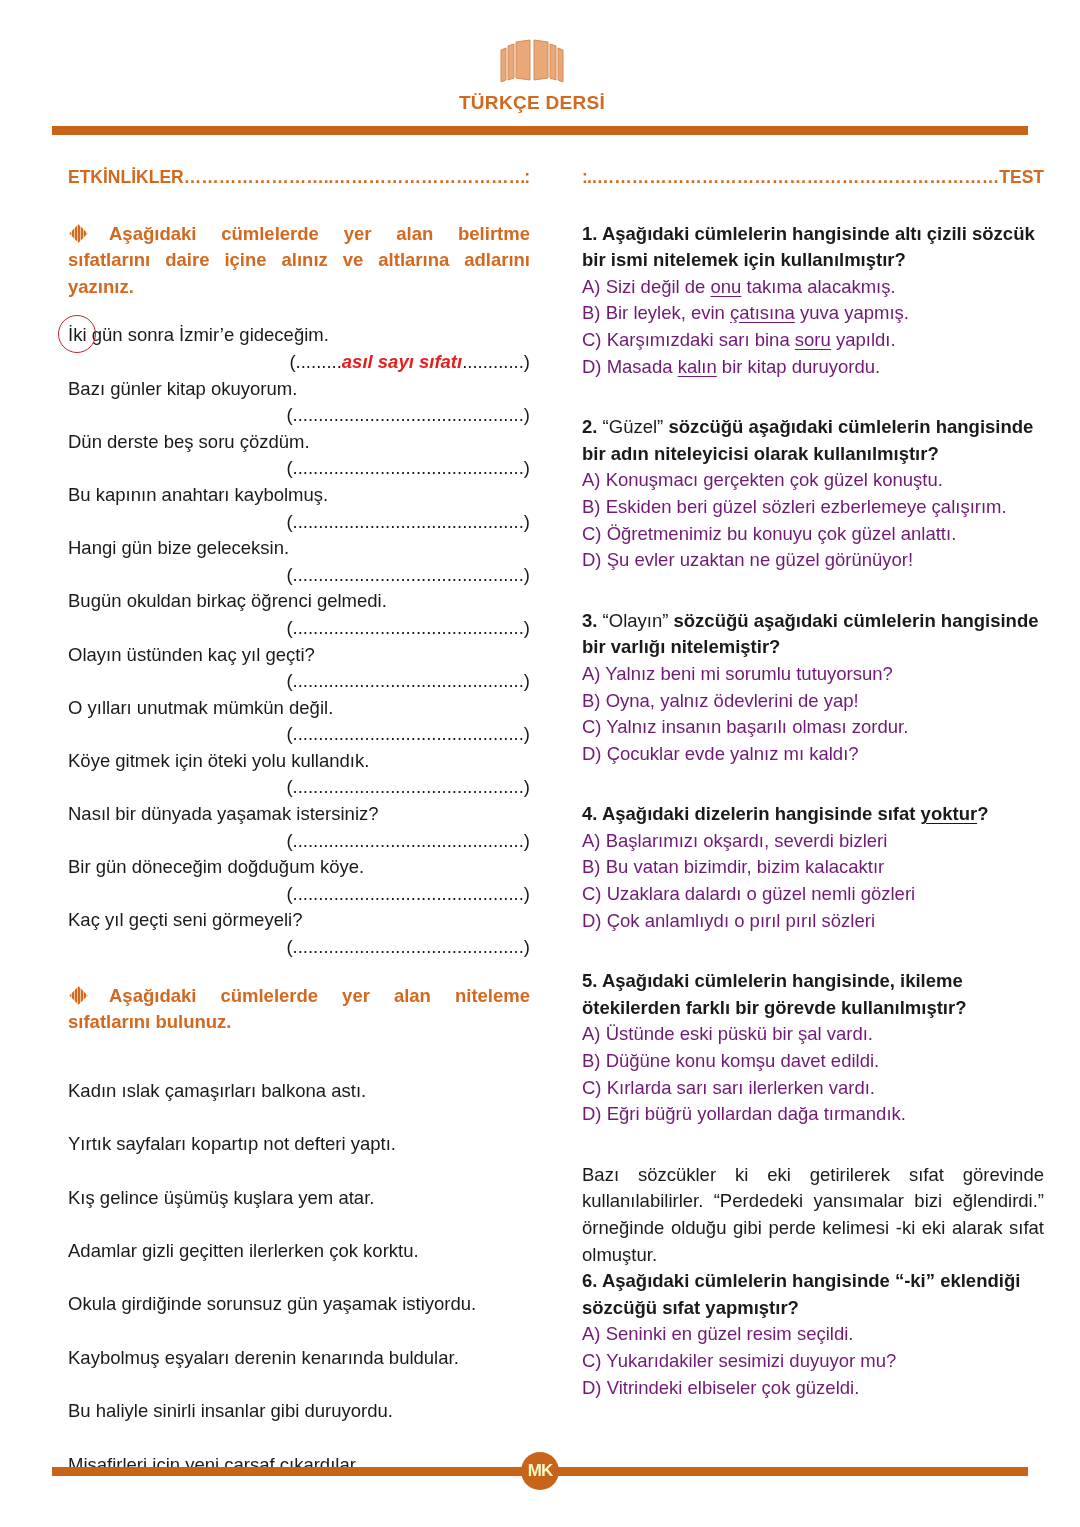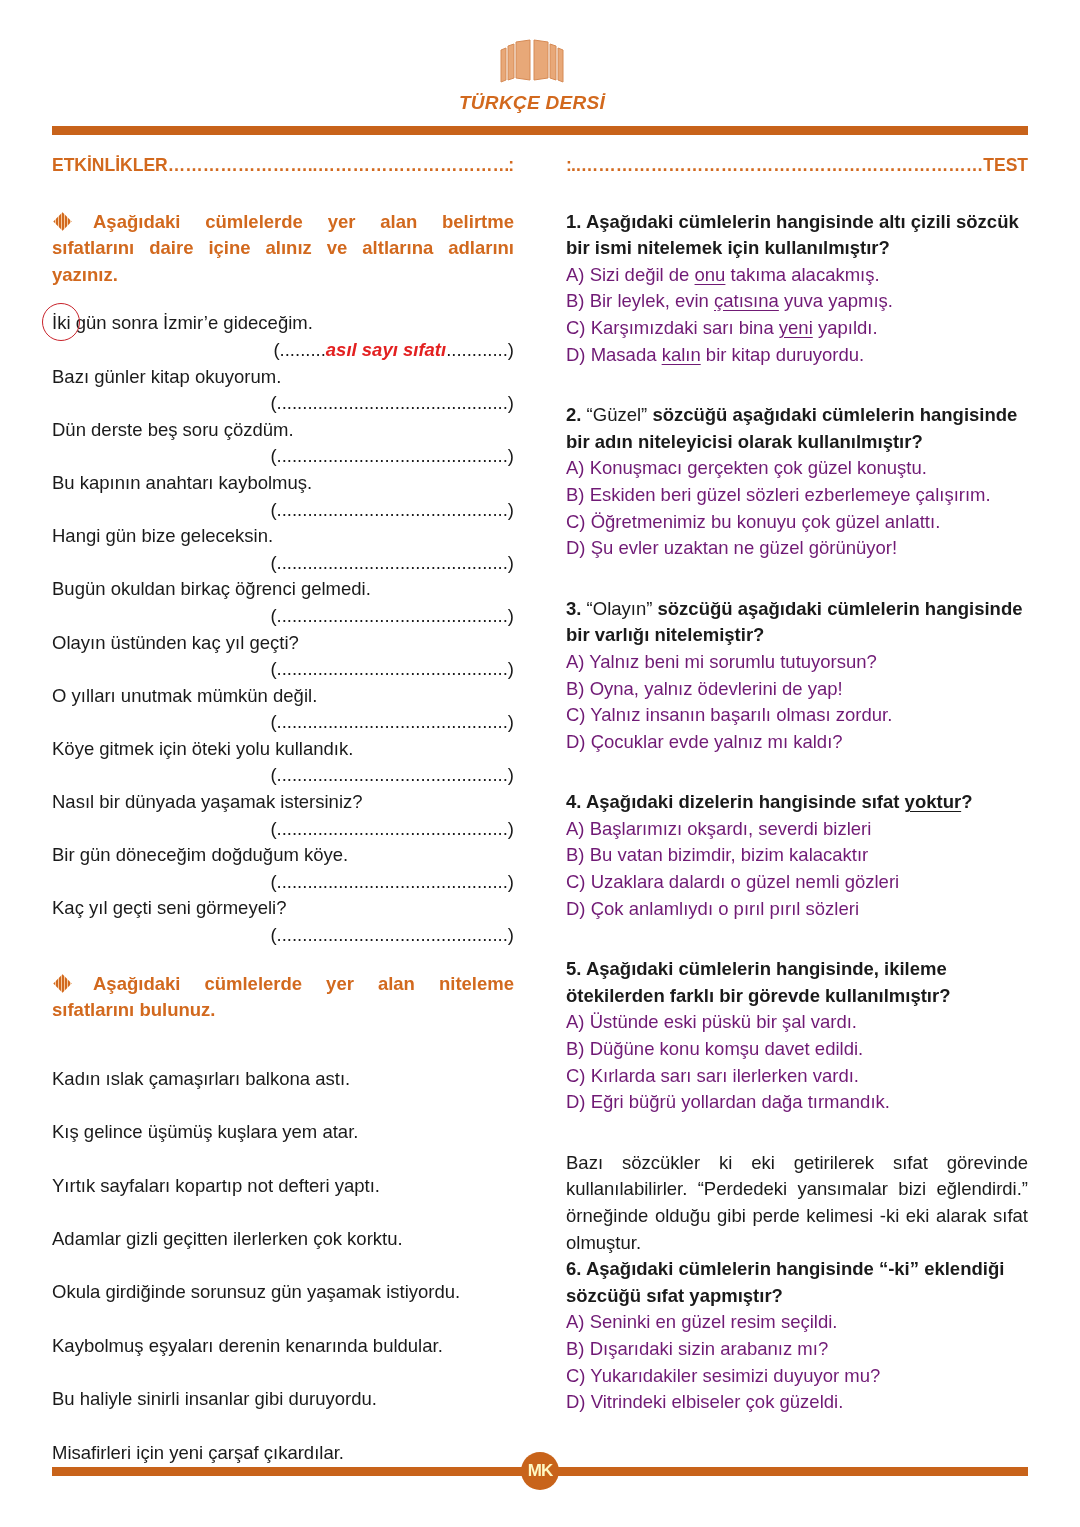--- a/index.html
+++ b/index.html
@@ -1,23 +1,23 @@
 <!DOCTYPE html>
 <html><head>
 <meta charset="utf-8">
 <style>
   html, body { margin: 0; padding: 0; background: #ffffff; }
   body { width: 1080px; height: 1527px; position: relative; font-family: "Liberation Sans", "DejaVu Sans", sans-serif; color: #1a1a1a; overflow: hidden; }
-  .header { position: absolute; top: 36px; left: 0; width: 1064px; text-align: center; font-style: italic; }
+  .header { position: absolute; top: 36px; left: 0; width: 1064px; text-align: center; }
   .logo { width: 70px; height: 50px; margin: 0 auto; display: block; }
   .brand-title { font-weight: bold; color: #d2691e; font-size: 19px; margin-top: 6px; letter-spacing: 0.3px; }
   .top-bar { position: absolute; top: 126px; left: 52px; width: 976px; height: 9px; background: #c8631a; }
   .bottom-bar { position: absolute; top: 1467px; left: 52px; width: 976px; height: 9px; background: #c8631a; }
   .mk-badge { position: absolute; top: 1452px; left: 521px; width: 38px; height: 38px; border-radius: 50%; background: #c8631a; color: #fef9c3; font-weight: bold; font-size: 17px; display: flex; align-items: center; justify-content: center; letter-spacing: -1px; }
-  .col { position: absolute; top: 152px; width: 462px; font-size: 18.5px; line-height: 26.6px; }
+  .col { position: absolute; top: 164px; width: 462px; font-size: 18.5px; line-height: 26.6px; margin-left: 16px; }
   .col-left { left: 52px; }
   .col-right { left: 566px; }
   .section-head { font-weight: bold; color: #d2691e; font-size: 17.5px; display: flex; white-space: nowrap; overflow: hidden; }
   .section-head .dots { flex: 1; overflow: hidden; letter-spacing: 0px; }
   .instr { font-weight: bold; color: #d2691e; text-align: justify; text-align-last: left; }
   .diamond { display: inline-block; width: 13px; height: 13px; background: repeating-linear-gradient(45deg, #d2691e 0 2px, #f5c9a0 2px 3px); transform: rotate(45deg); margin: 0 24px 2px 4px; vertical-align: middle; }
   .sentence { position: relative; }
   .blank { text-align: right; }
   .answer { color: #e32020; font-weight: bold; font-style: italic; }
   .circled { position: relative; display: inline-block; }
@@ -86,43 +86,43 @@
     <div class="sentence">Kaç yıl geçti seni görmeyeli?</div>
     <div class="blank">(.............................................)</div>
   </div>
 
   <div style="height:22px"></div>
   <div class="instr"><span class="diamond"></span><span>Aşağıdaki cümlelerde yer alan niteleme sıfatlarını bulunuz.</span></div>
   <div style="height:28px"></div>
 
   <div style="line-height:53.4px">
     <div>Kadın ıslak çamaşırları balkona astı.</div>
+    <div>Yırtık sayfaları kopartıp not defteri yaptı.</div>
     <div>Kış gelince üşümüş kuşlara yem atar.</div>
-    <div>Yırtık sayfaları kopartıp not defteri yaptı.</div>
     <div>Adamlar gizli geçitten ilerlerken çok korktu.</div>
     <div>Okula girdiğinde sorunsuz gün yaşamak istiyordu.</div>
     <div>Kaybolmuş eşyaları derenin kenarında buldular.</div>
     <div>Bu haliyle sinirli insanlar gibi duruyordu.</div>
     <div>Misafirleri için yeni çarşaf çıkardılar.</div>
   </div>
 </div>
 
 <div class="col col-right">
   <div class="section-head">
     <span>:</span>
     <span class="dots" style="direction:rtl">……………………………………………………………..……………………………………………</span>
     <span>TEST</span>
   </div>
   <div class="gap-m"></div>
 
   <div>
     <div class="q-title"><span>1.</span> <span>Aşağıdaki cümlelerin hangisinde altı çizili sözcük bir ismi nitelemek için kullanılmıştır?</span></div>
     <div class="opt"><span>A)</span> <span>Sizi değil de </span><span class="u">onu</span><span> takıma alacakmış.</span></div>
     <div class="opt"><span>B)</span> <span>Bir leylek, evin </span><span class="u">çatısına</span><span> yuva yapmış.</span></div>
-    <div class="opt"><span>C)</span> <span>Karşımızdaki sarı bina </span><span class="u">yeni</span><span> yapıldı.</span></div>
+    <div class="opt"><span>C)</span> <span>Karşımızdaki sarı bina </span><span class="u">soru</span><span> yapıldı.</span></div>
     <div class="opt"><span>D)</span> <span>Masada </span><span class="u">kalın</span><span> bir kitap duruyordu.</span></div>
   </div>
   <div class="gap-m" style="height:34px"></div>
 
   <div>
     <div class="q-title"><span>2.</span> <span class="normal">“Güzel”</span> <span>sözcüğü aşağıdaki cümlelerin hangisinde bir adın niteleyicisi olarak kullanılmıştır?</span></div>
     <div class="opt"><span>A)</span> <span>Konuşmacı gerçekten çok güzel konuştu.</span></div>
     <div class="opt"><span>B)</span> <span>Eskiden beri güzel sözleri ezberlemeye çalışırım.</span></div>
     <div class="opt"><span>C)</span> <span>Öğretmenimiz bu konuyu çok güzel anlattı.</span></div>
     <div class="opt"><span>D)</span> <span>Şu evler uzaktan ne güzel görünüyor!</span></div>
@@ -153,20 +153,19 @@
     <div class="opt"><span>B)</span> <span>Düğüne konu komşu davet edildi.</span></div>
     <div class="opt"><span>C)</span> <span>Kırlarda sarı sarı ilerlerken vardı.</span></div>
     <div class="opt"><span>D)</span> <span>Eğri büğrü yollardan dağa tırmandık.</span></div>
   </div>
   <div class="gap-m" style="height:34px"></div>
 
   <div>
     <div class="para">Bazı sözcükler ki eki getirilerek sıfat görevinde kullanılabilirler. “Perdedeki yansımalar bizi eğlendirdi.” örneğinde olduğu gibi perde kelimesi -ki eki alarak sıfat olmuştur.</div>
     <div class="q-title"><span>6.</span> <span>Aşağıdaki cümlelerin hangisinde “-ki” eklendiği sözcüğü sıfat yapmıştır?</span></div>
     <div class="opt"><span>A)</span> <span>Seninki en güzel resim seçildi.</span></div>
-    <div class="opt"><span>B)</span> <span>Dışarıdaki sizin arabanız mı?</span></div>
     <div class="opt"><span>C)</span> <span>Yukarıdakiler sesimizi duyuyor mu?</span></div>
     <div class="opt"><span>D)</span> <span>Vitrindeki elbiseler çok güzeldi.</span></div>
   </div>
 </div>
 
 <div class="bottom-bar"></div>
 <div class="mk-badge">MK</div>
 
 </body></html>

